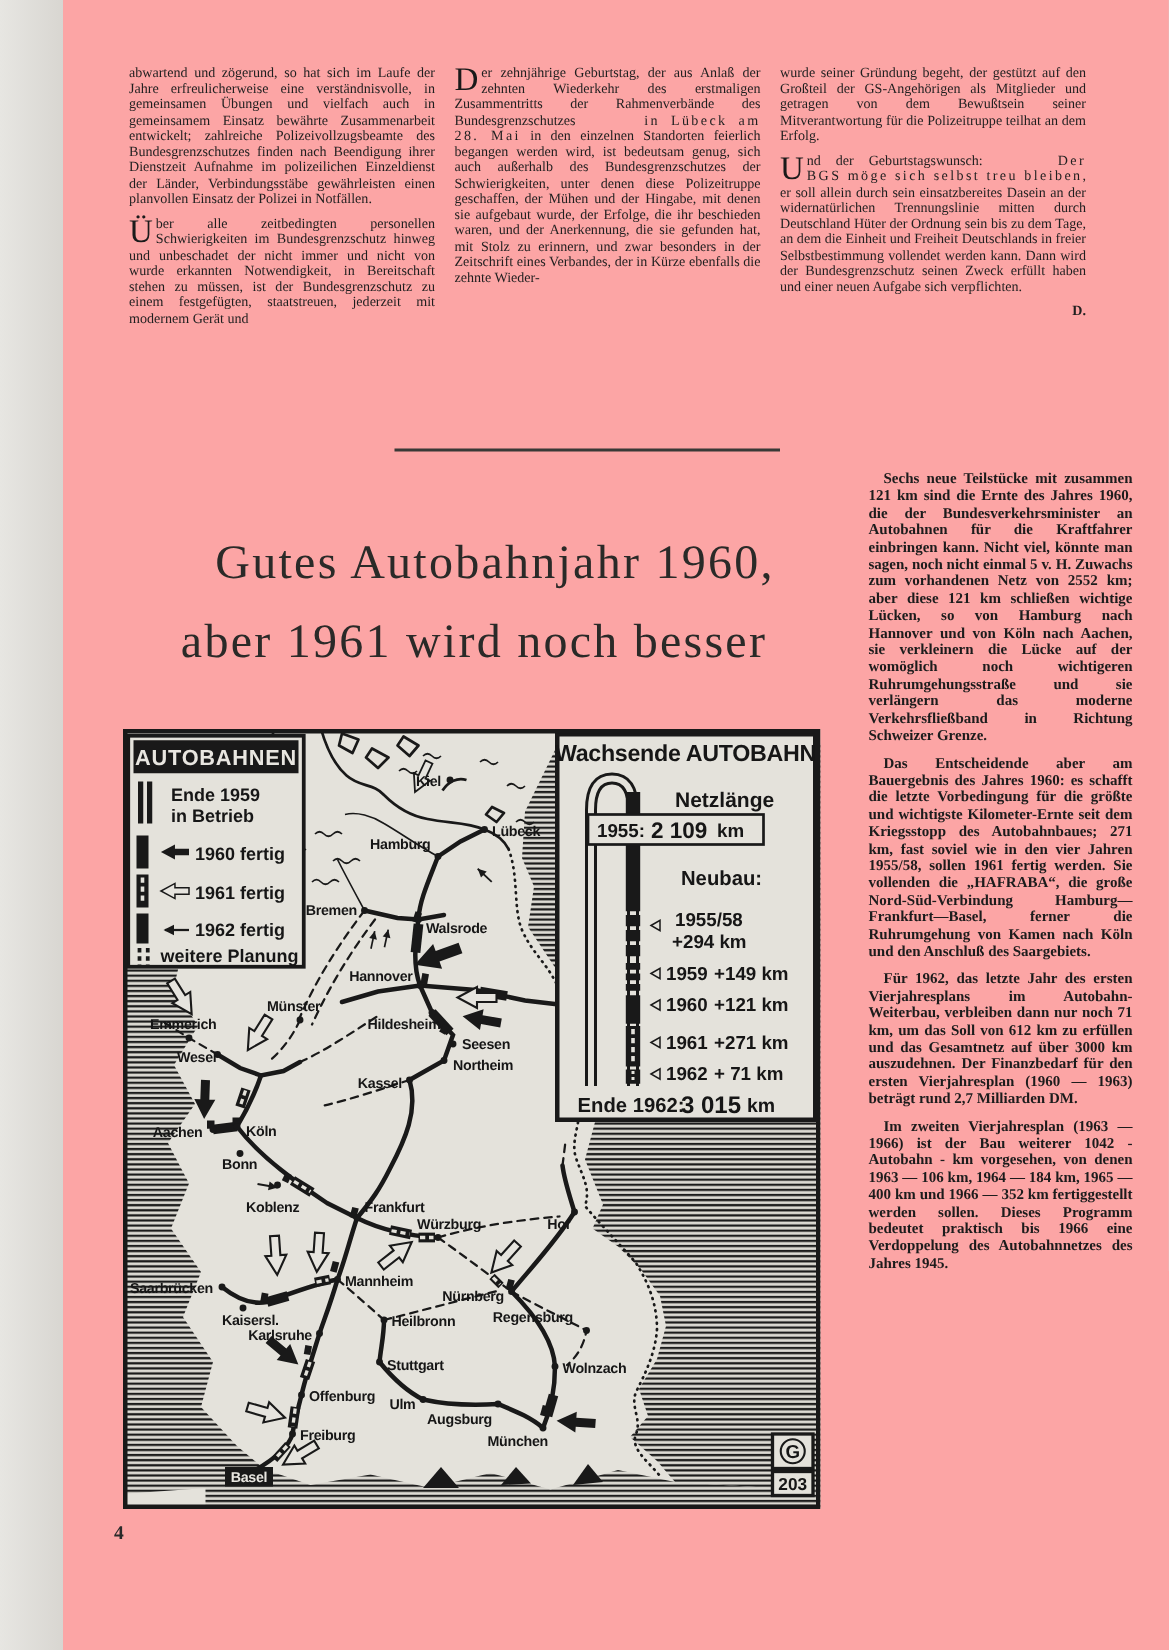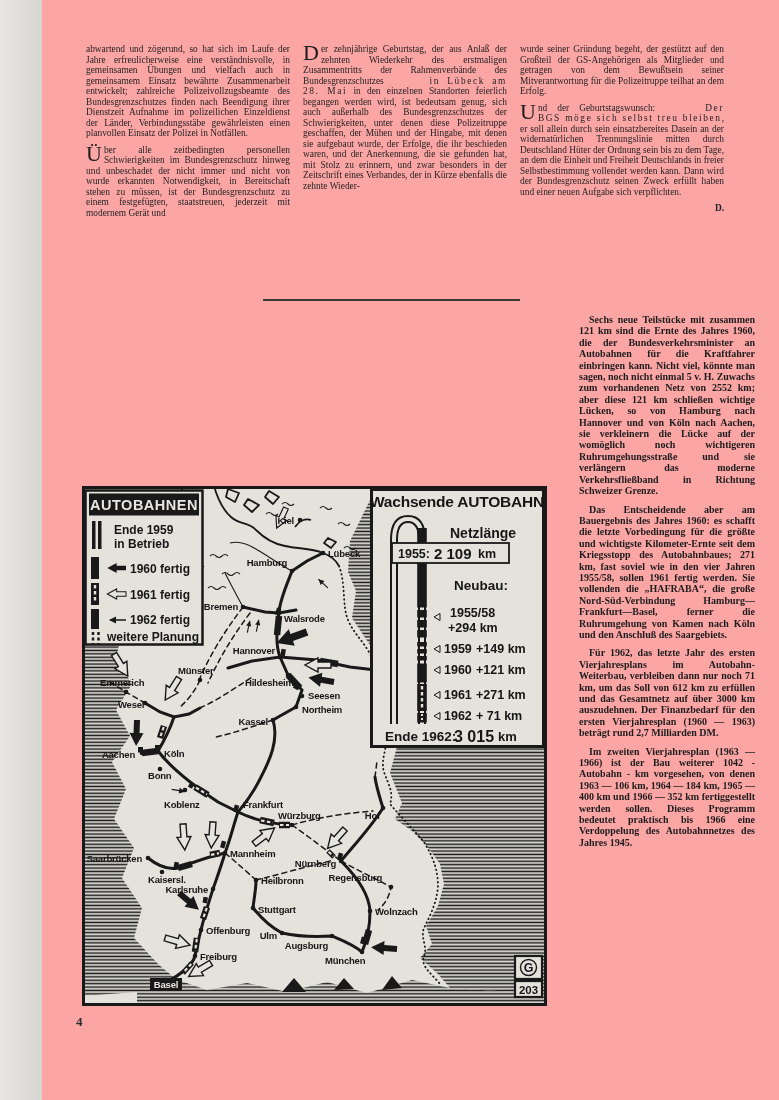--- a/index.html
+++ b/index.html
@@ -56,20 +56,24 @@
     </div>
     <div class="col">
       <p>wurde seiner Gründung begeht, der gestützt auf den Großteil der GS-Angehörigen als Mitglieder und getragen von dem Bewußtsein seiner Mitverantwortung für die Polizeitruppe teilhat an dem Erfolg.</p>
       <p><span class="dc">U</span><span>nd der Geburtstagswunsch: </span><span class="sp">Der BGS möge sich selbst treu bleiben</span><span>, er soll allein durch sein einsatzbereites Dasein an der widernatürlichen Trennungslinie mitten durch Deutschland Hüter der Ordnung sein bis zu dem Tage, an dem die Einheit und Freiheit Deutschlands in freier Selbstbestimmung vollendet werden kann. Dann wird der Bundesgrenzschutz seinen Zweck erfüllt haben und einer neuen Aufgabe sich verpflichten.</span></p>
       <p class="sig">D.</p>
     </div>
   </div>
 
   <div class="rule"></div>
 
+  <div class="headline">
+    <div class="hl1">Gutes Autobahnjahr 1960,</div>
+    <div class="hl2">aber 1961 wird noch besser</div>
+  </div>
 
   <div class="sidebar">
     <p>Sechs neue Teilstücke mit zusammen 121 km sind die Ernte des Jahres 1960, die der Bundesverkehrsminister an Autobahnen für die Kraftfahrer einbringen kann. Nicht viel, könnte man sagen, noch nicht einmal 5 v. H. Zuwachs zum vorhandenen Netz von 2552 km; aber diese 121 km schließen wichtige Lücken, so von Hamburg nach Hannover und von Köln nach Aachen, sie verkleinern die Lücke auf der womöglich noch wichtigeren Ruhrumgehungsstraße und sie verlängern das moderne Verkehrsfließband in Richtung Schweizer Grenze.</p>
     <p>Das Entscheidende aber am Bauergebnis des Jahres 1960: es schafft die letzte Vorbedingung für die größte und wichtigste Kilometer-Ernte seit dem Kriegsstopp des Autobahnbaues; 271 km, fast soviel wie in den vier Jahren 1955/58, sollen 1961 fertig werden. Sie vollenden die „HAFRABA“, die große Nord-Süd-Verbindung Hamburg—Frankfurt—Basel, ferner die Ruhrumgehung von Kamen nach Köln und den Anschluß des Saargebiets.</p>
     <p>Für 1962, das letzte Jahr des ersten Vierjahresplans im Autobahn-Weiterbau, verbleiben dann nur noch 71 km, um das Soll von 612 km zu erfüllen und das Gesamtnetz auf über 3000 km auszudehnen. Der Finanzbedarf für den ersten Vierjahresplan (1960 — 1963) beträgt rund 2,7 Milliarden DM.</p>
     <p>Im zweiten Vierjahresplan (1963 — 1966) ist der Bau weiterer 1042 - Autobahn - km vorgesehen, von denen 1963 — 106 km, 1964 — 184 km, 1965 — 400 km und 1966 — 352 km fertiggestellt werden sollen. Dieses Programm bedeutet praktisch bis 1966 eine Verdoppelung des Autobahnnetzes des Jahres 1945.</p>
   </div>
 
   <div class="map">
   <svg width="465" height="520" viewBox="0 0 465 520" xmlns="http://www.w3.org/2000/svg">

